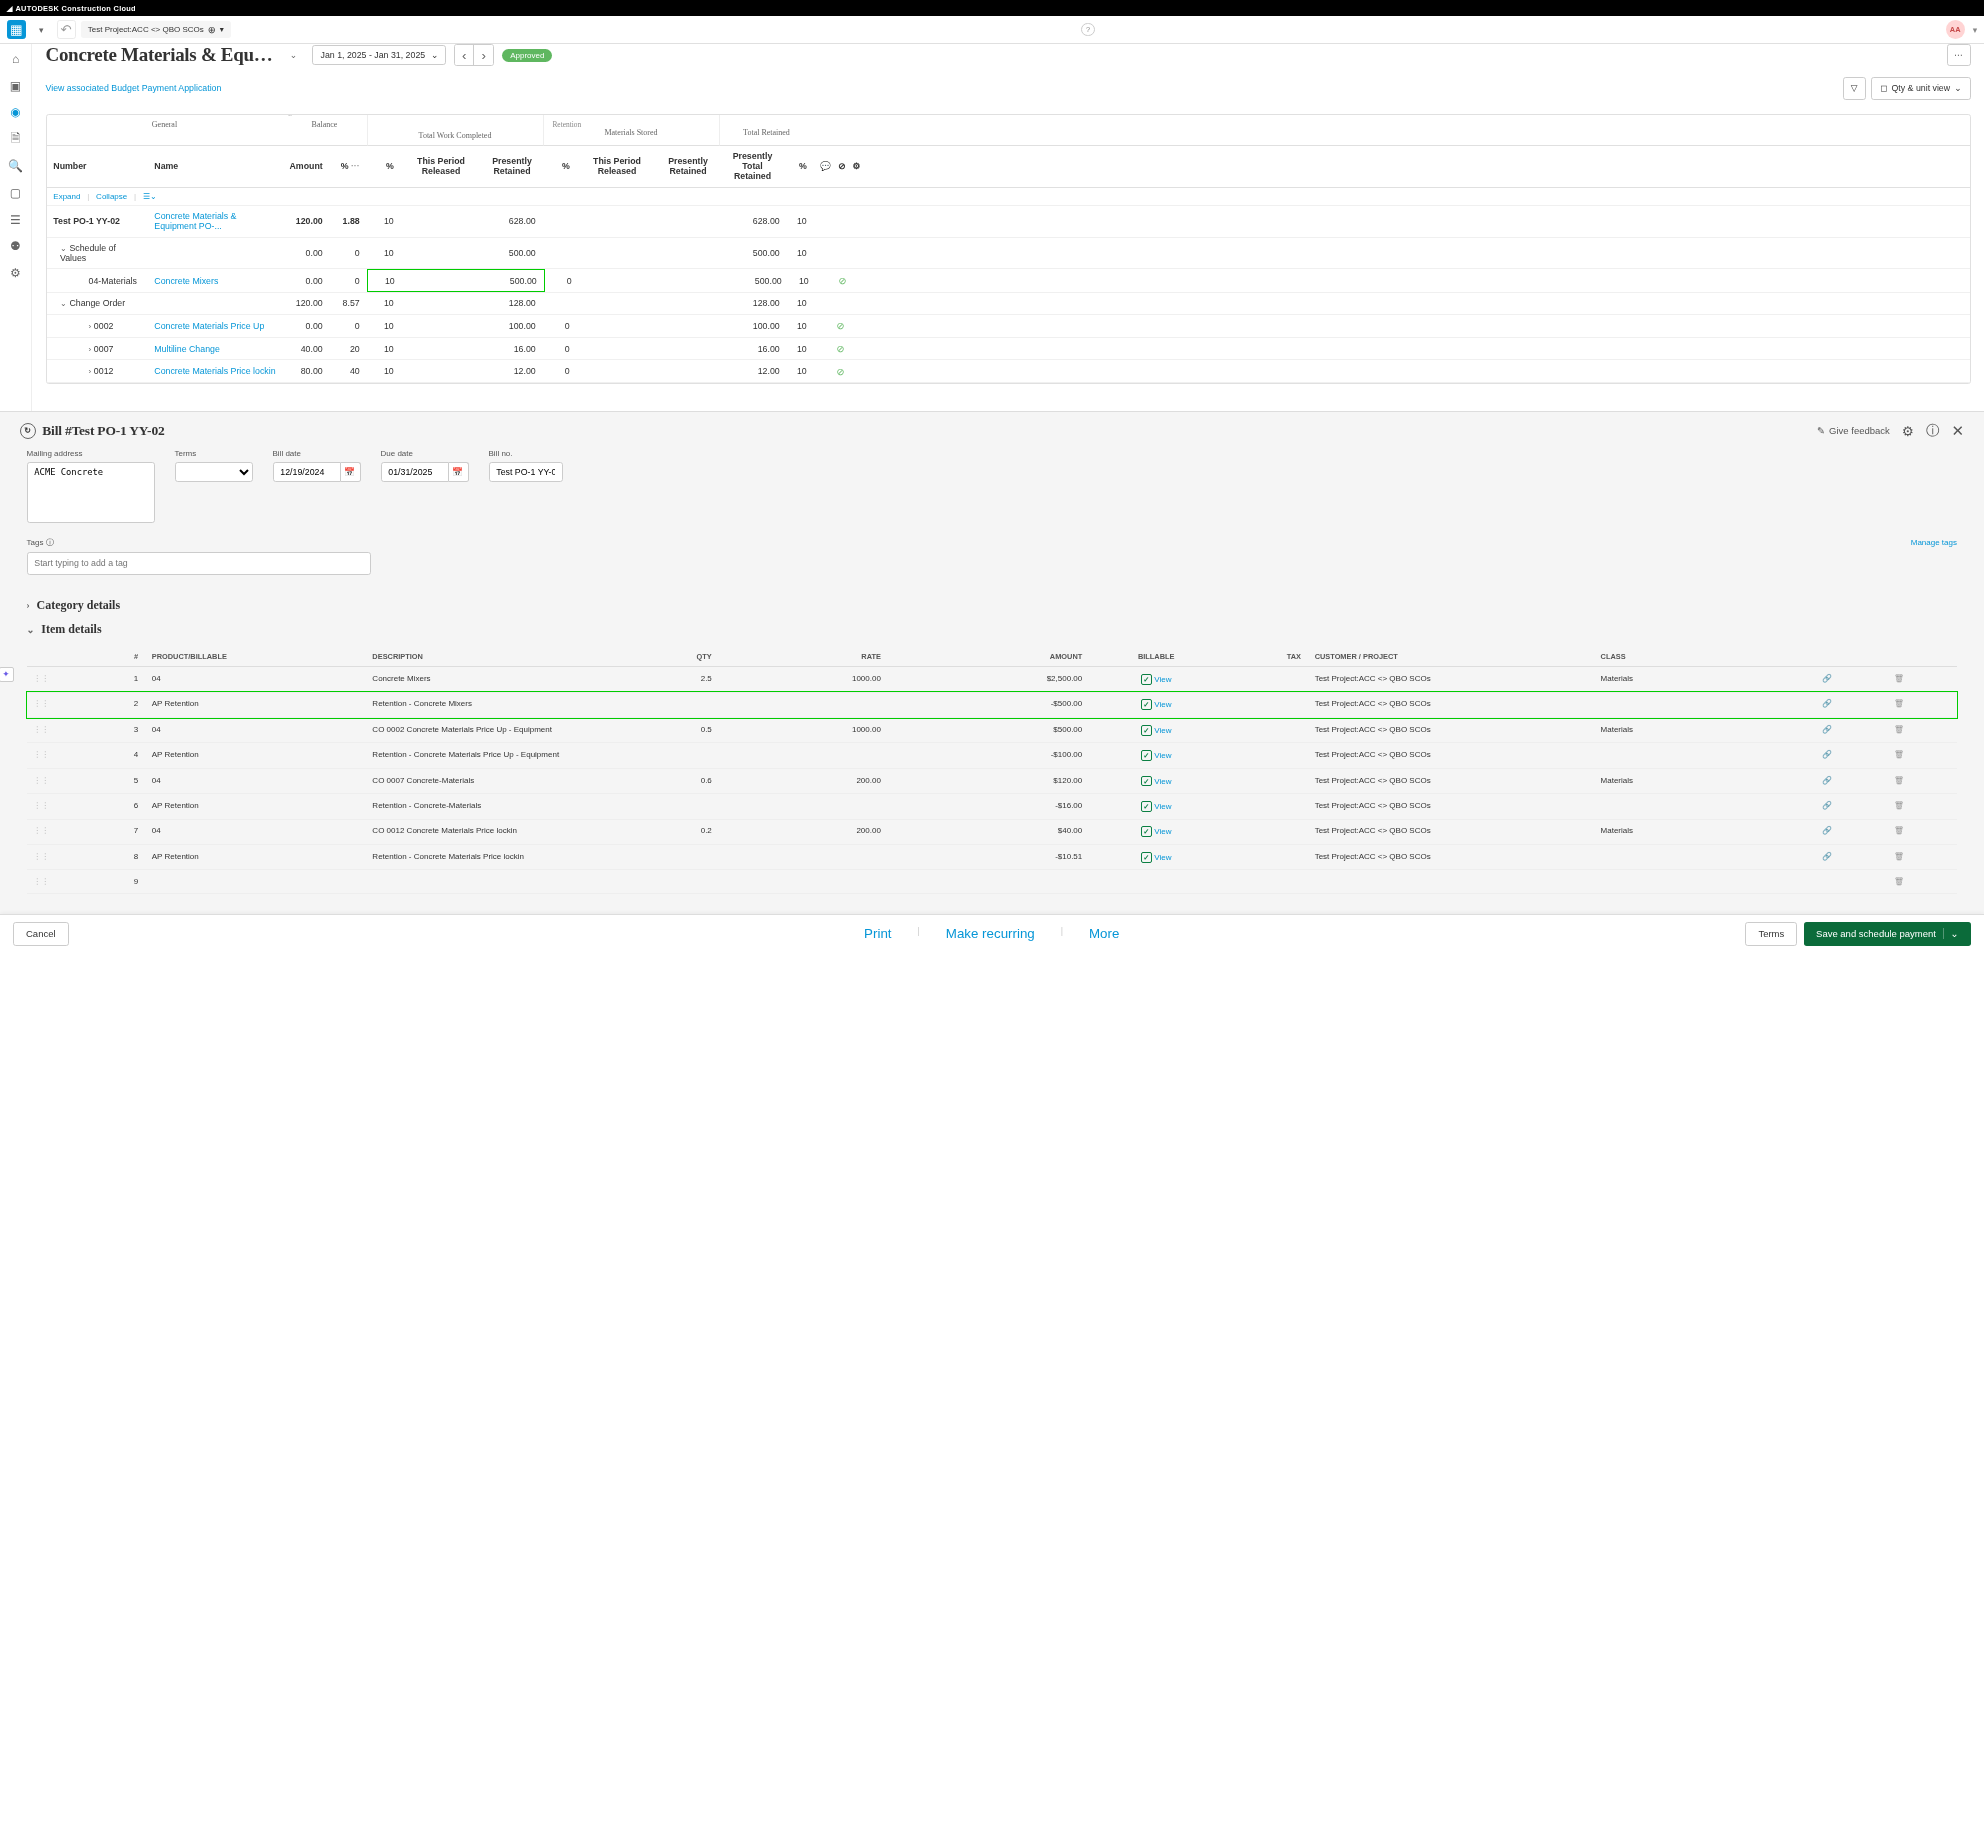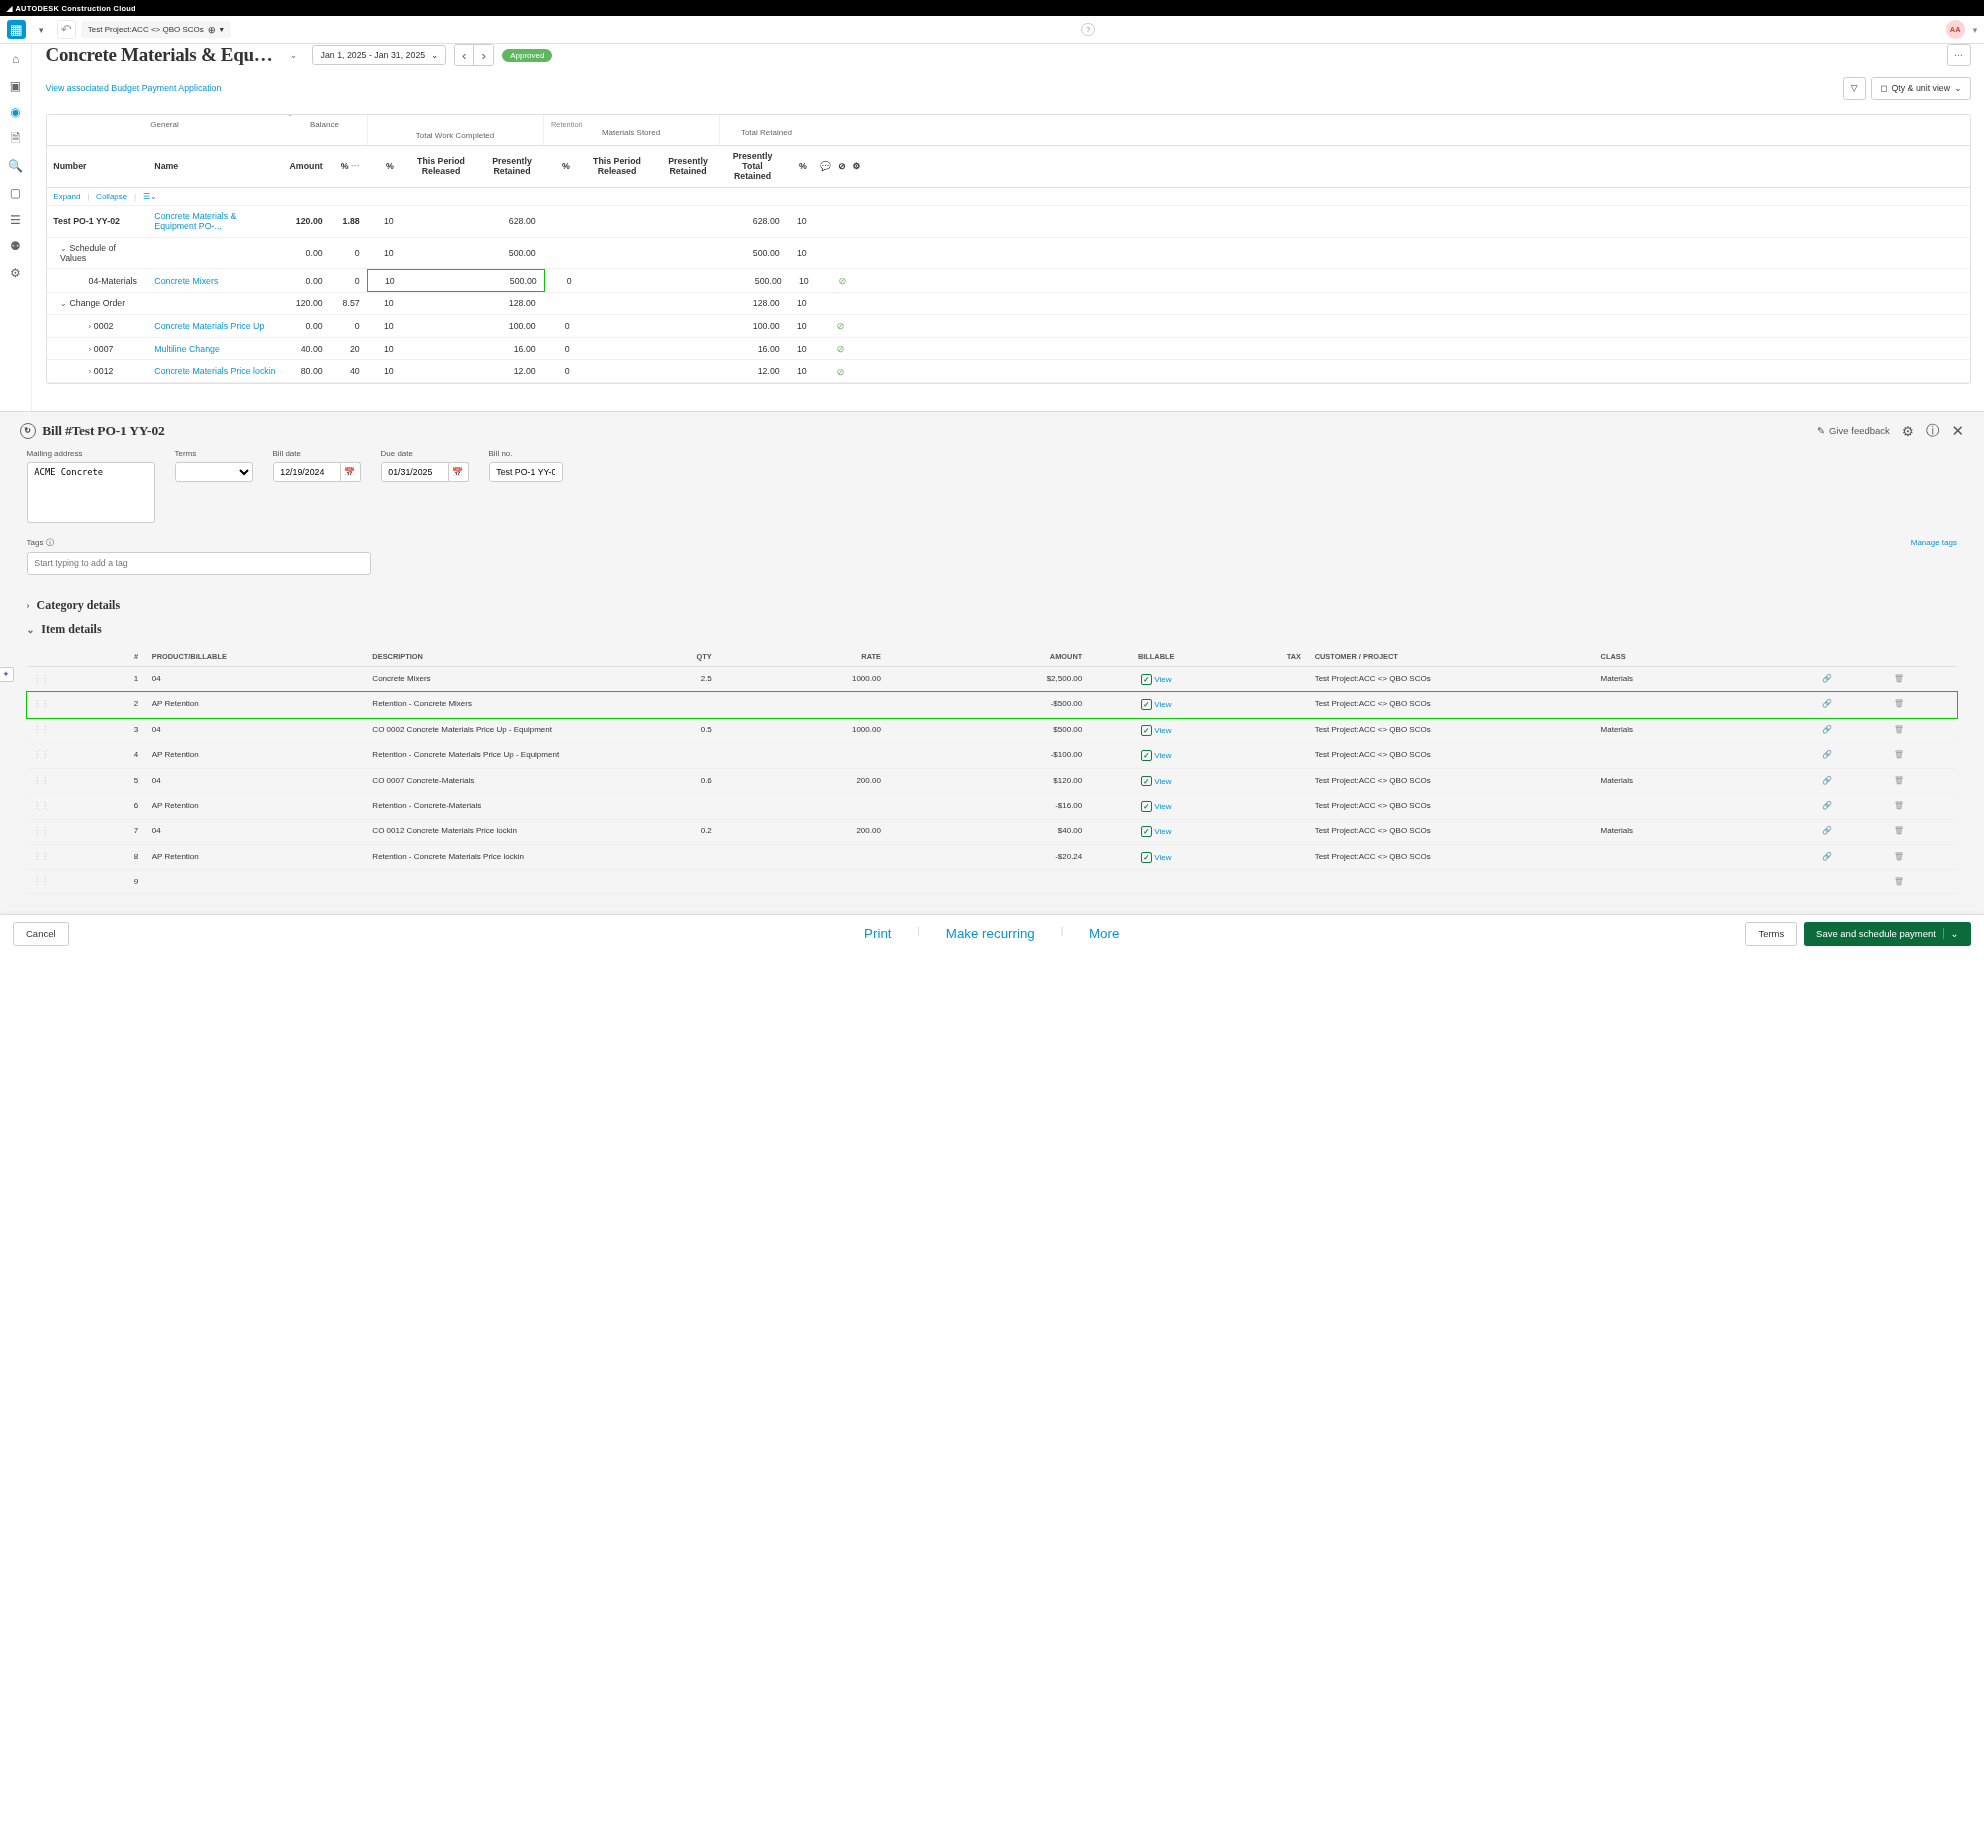--- a/index.html
+++ b/index.html
@@ -37,21 +37,21 @@
 
 .subheader-row { display: flex; align-items: center; margin-bottom: 14px; }
 .link-btn { color: #0696d7; text-decoration: none; font-size: 8.8px; }
 .view-controls { margin-left: auto; display: flex; gap: 5.4px; }
 .icon-box { width: 23px; height: 23px; border: 0.7px solid #ccc; border-radius: 2.7px; display: flex; align-items: center; justify-content: center; cursor: pointer; }
 .view-toggle { border: 0.7px solid #ccc; border-radius: 2.7px; padding: 4px 8px; display: flex; align-items: center; gap: 4px; font-size: 8.8px; cursor: pointer; }
 
 
 .table-wrapper { border: 0.7px solid #e0e0e0; border-radius: 2.7px; overflow: hidden; }
 .group-headers { display: flex; font-size: 8px; color: #666; }
-.gh-cell { padding: 5.4px 6.8px; text-align: center; border-bottom: 0.7px solid #e0e0e0; }
+.gh-cell { padding: 5.4px 6.8px; text-align: center; border-bottom: 0.7px solid #e0e0e0; font-family: Liberation Serif, serif; }
 .thead-row { display: flex; background: #fff; border-bottom: 0.7px solid #e0e0e0; }
 .th-cell { padding: 5.4px 6.8px; font-weight: 600; color: #333; display: flex; align-items: center; }
 .controls-row { display: flex; padding: 4px 6.8px; gap: 6.8px; font-size: 8px; border-bottom: 0.7px solid #f0f0f0; align-items: center; }
 .controls-row a { color: #0696d7; text-decoration: none; }
 .controls-row .divider { color: #ccc; }
 .list-icon { color: #0696d7; }
 .data-row { display: flex; border-bottom: 0.7px solid #f0f0f0; align-items: center; }
 .td-cell { padding: 5.4px 6.8px; }
 .row-link { color: #0696d7; text-decoration: none; }
 .indent-1 { padding-left: 13.5px; }
@@ -586,21 +586,21 @@
     <td><span class="row-action-icon">🔗</span></td>
     <td><span class="row-action-icon">🗑</span></td>
   </tr>
                 <tr>
     <td><span class="drag-handle">⋮⋮</span></td>
     <td class="right">8</td>
     <td>AP Retention</td>
     <td>Retention - Concrete Materials Price lockin</td>
     <td class="right"></td>
     <td class="right"></td>
-    <td class="right">-$20.24</td>
+    <td class="right">-$10.51</td>
     <td class="center"><span class="billable-check">
                       <span class="box">✓</span> 
                       <a>View</a>
                     </span></td>
     <td></td>
     <td>Test Project:ACC &lt;&gt; QBO SCOs</td>
     <td></td>
     <td><span class="row-action-icon">🔗</span></td>
     <td><span class="row-action-icon">🗑</span></td>
   </tr>

